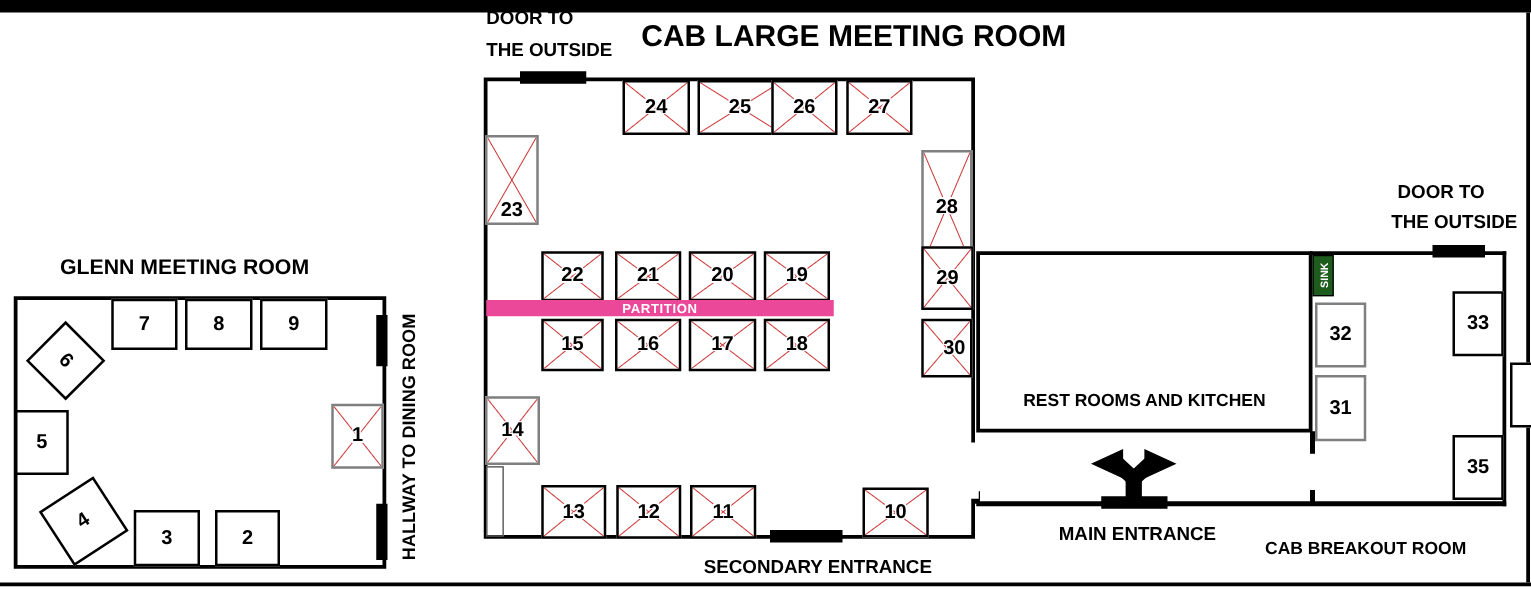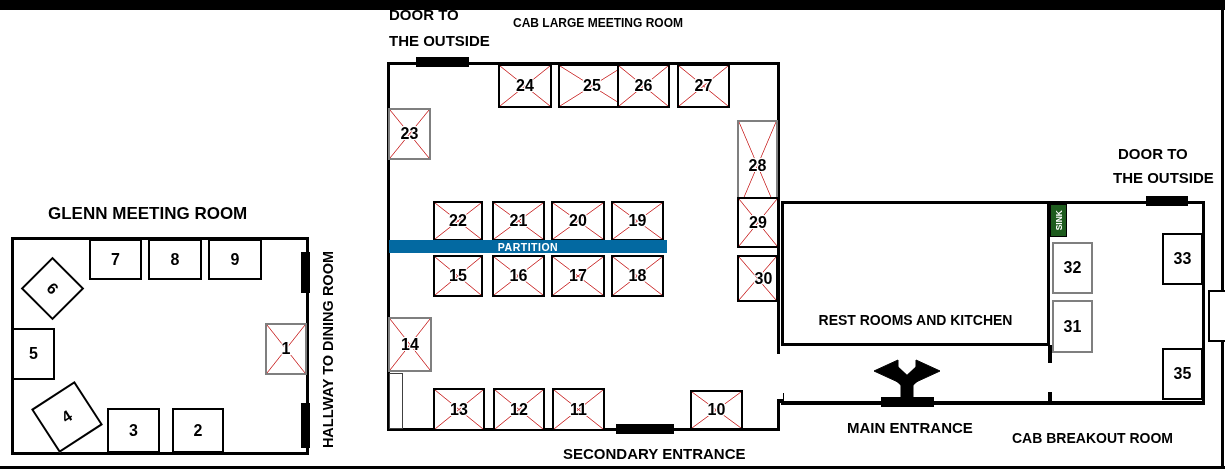--- a/index.html
+++ b/index.html
@@ -21,21 +21,21 @@
   .table span{
     font-size:16px;font-weight:bold;z-index:2;
     text-shadow:-1px -1px 0 #fff,1px -1px 0 #fff,-1px 1px 0 #fff,1px 1px 0 #fff;
   }
   .table.crossed{
     background-image:
       linear-gradient(to top right,transparent calc(50% - 0.8px),var(--cross) 50%,transparent calc(50% + 0.8px)),
       linear-gradient(to bottom right,transparent calc(50% - 0.8px),var(--cross) 50%,transparent calc(50% + 0.8px));
   }
   #partition{
-    position:absolute;left:389px;top:240px;width:278px;height:13px;background:#0369a1;
+    position:absolute;left:389px;top:240px;width:278px;height:13px;background:#ec4899;
     color:#fff;display:flex;align-items:center;justify-content:center;
     font-size:10.5px;letter-spacing:.5px;z-index:6;
   }
   #sink{
     position:absolute;left:1050px;top:204px;width:17px;height:33px;
     background:var(--sink-bg);border:1px solid #000;box-sizing:border-box;
     color:#fff;font-size:8.5px;display:flex;align-items:center;justify-content:center;z-index:6;
   }
   #hallway-label{
     position:absolute;left:320px;top:243px;height:214px;display:flex;
@@ -136,21 +136,21 @@
       </div>
       <div class="table crossed" style="left: 551px; top: 201px; width: 54px; height: 40px; border-color: rgb(0, 0, 0);">
         <span>20</span>
       </div>
       <div class="table crossed" style="left: 492px; top: 201px; width: 53px; height: 40px; border-color: rgb(0, 0, 0);">
         <span>21</span>
       </div>
       <div class="table crossed" style="left: 433px; top: 201px; width: 50px; height: 40px; border-color: rgb(0, 0, 0);">
         <span>22</span>
       </div>
-      <div class="table crossed" style="left: 388px; top: 108px; width: 43px; height: 52px; border-color: rgb(127, 127, 127);">
+      <div class="table crossed" style="left: 388px; top: 108px; width: 43px; height: 72px; border-color: rgb(127, 127, 127); align-items: flex-end;">
         <span>23</span>
       </div>
       <div class="table crossed" style="left: 498px; top: 64px; width: 54px; height: 44px; border-color: rgb(0, 0, 0);">
         <span>24</span>
       </div>
       <div class="table crossed" style="left: 558px; top: 64px; width: 68px; height: 44px; border-color: rgb(0, 0, 0);">
         <span>25</span>
       </div>
       <div class="table crossed" style="left: 617px; top: 64px; width: 53px; height: 44px; border-color: rgb(0, 0, 0);">
         <span>26</span>
@@ -196,21 +196,21 @@
     <g fill="#000" stroke="#000">
       <line x1="35" y1="40" x2="35" y2="20" stroke-width="13"></line>
       <line x1="35" y1="25" x2="21" y2="12" stroke-width="12"></line>
       <line x1="35" y1="25" x2="49" y2="12" stroke-width="12"></line>
       <polygon points="26,2 26,24 2,13" stroke-width="1"></polygon>
       <polygon points="44,2 44,24 68,13" stroke-width="1"></polygon>
     </g>
   </svg>
 
   <div class="label" style="left:48px;top:205px;font-size:17px;">GLENN MEETING ROOM</div>
-  <div class="label" style="left:513px;top:17px;font-size:12px;">CAB LARGE MEETING ROOM</div>
+  <div class="label" style="left:513px;top:17px;font-size:24px;">CAB LARGE MEETING ROOM</div>
   <div class="label" style="left:1012px;top:431px;font-size:14px;">CAB BREAKOUT ROOM</div>
   <div class="label" style="left:781px;top:266px;width:269px;text-align:center;font-size:14px;margin-top:47px;">REST ROOMS AND KITCHEN</div>
 
   <div class="label" style="left:389px;top:7px;font-size:15px;">
     <div>DOOR TO</div>
     <div style="margin-top:9px;">THE OUTSIDE</div>
   </div>
 
   <div class="label" style="left:1113px;top:146px;font-size:15px;">
     <div style="margin-left:5px;">DOOR TO</div>

